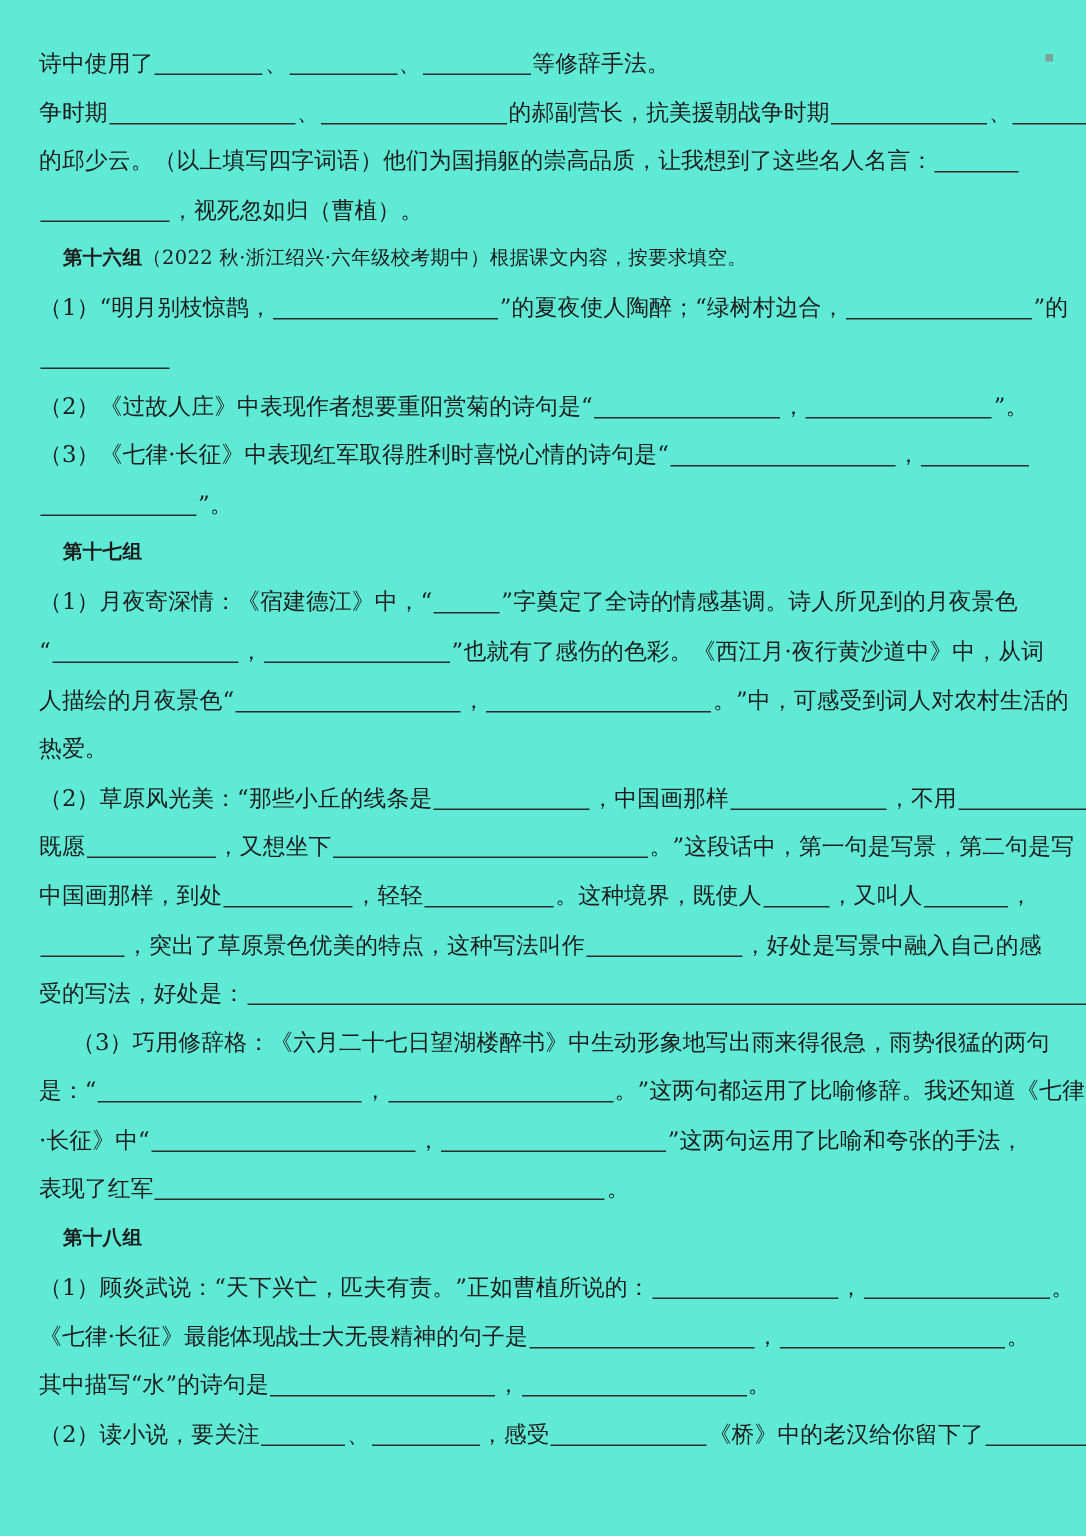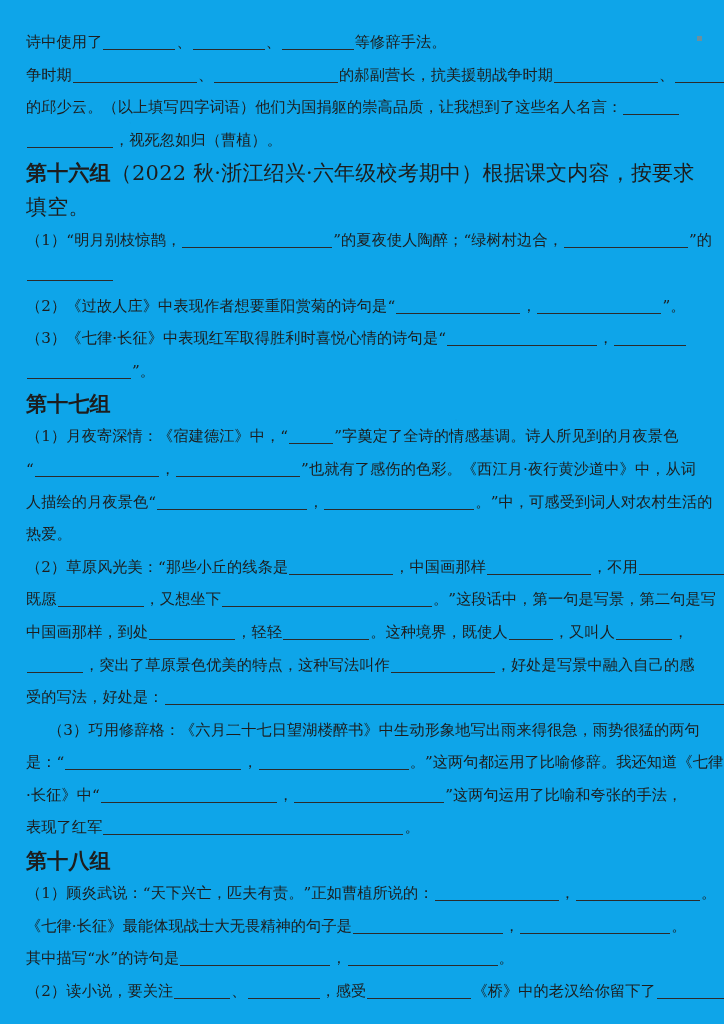--- a/index.html
+++ b/index.html
@@ -4,21 +4,21 @@
 <style>
   html, body {
     margin: 0;
     padding: 0;
     background: #ffffff;
   }
   .page {
     position: relative;
     width: 724px;
     height: 1024px;
-    background: #0ea5e9;
+    background: #5eead4;
     overflow: hidden;
     font-family: "DejaVu Serif", "Liberation Serif", serif;
     color: #1d1d1d;
   }
   
   .scan-tint {
     position: absolute;
     inset: 0;
     pointer-events: none;
     background:
@@ -43,24 +43,25 @@
     width: 672px;
   }
   .line {
     font-size: 15.2px;
     line-height: 32.6px;
     white-space: nowrap;
     letter-spacing: 0.1px;
   }
   .indent { padding-left: 22px; }
   .group-head {
-    font-size: 21px;
+    font-size: 13px;
     line-height: 33px;
     font-weight: bold;
     letter-spacing: 0.2px;
+    margin-left: 16px;
   }
   .group-head .meta {
     font-weight: normal;
   }
   
   .blank {
     display: inline-block;
     border-bottom: 1.25px solid #2b2b2b;
     height: 15px;
     vertical-align: -3px;

